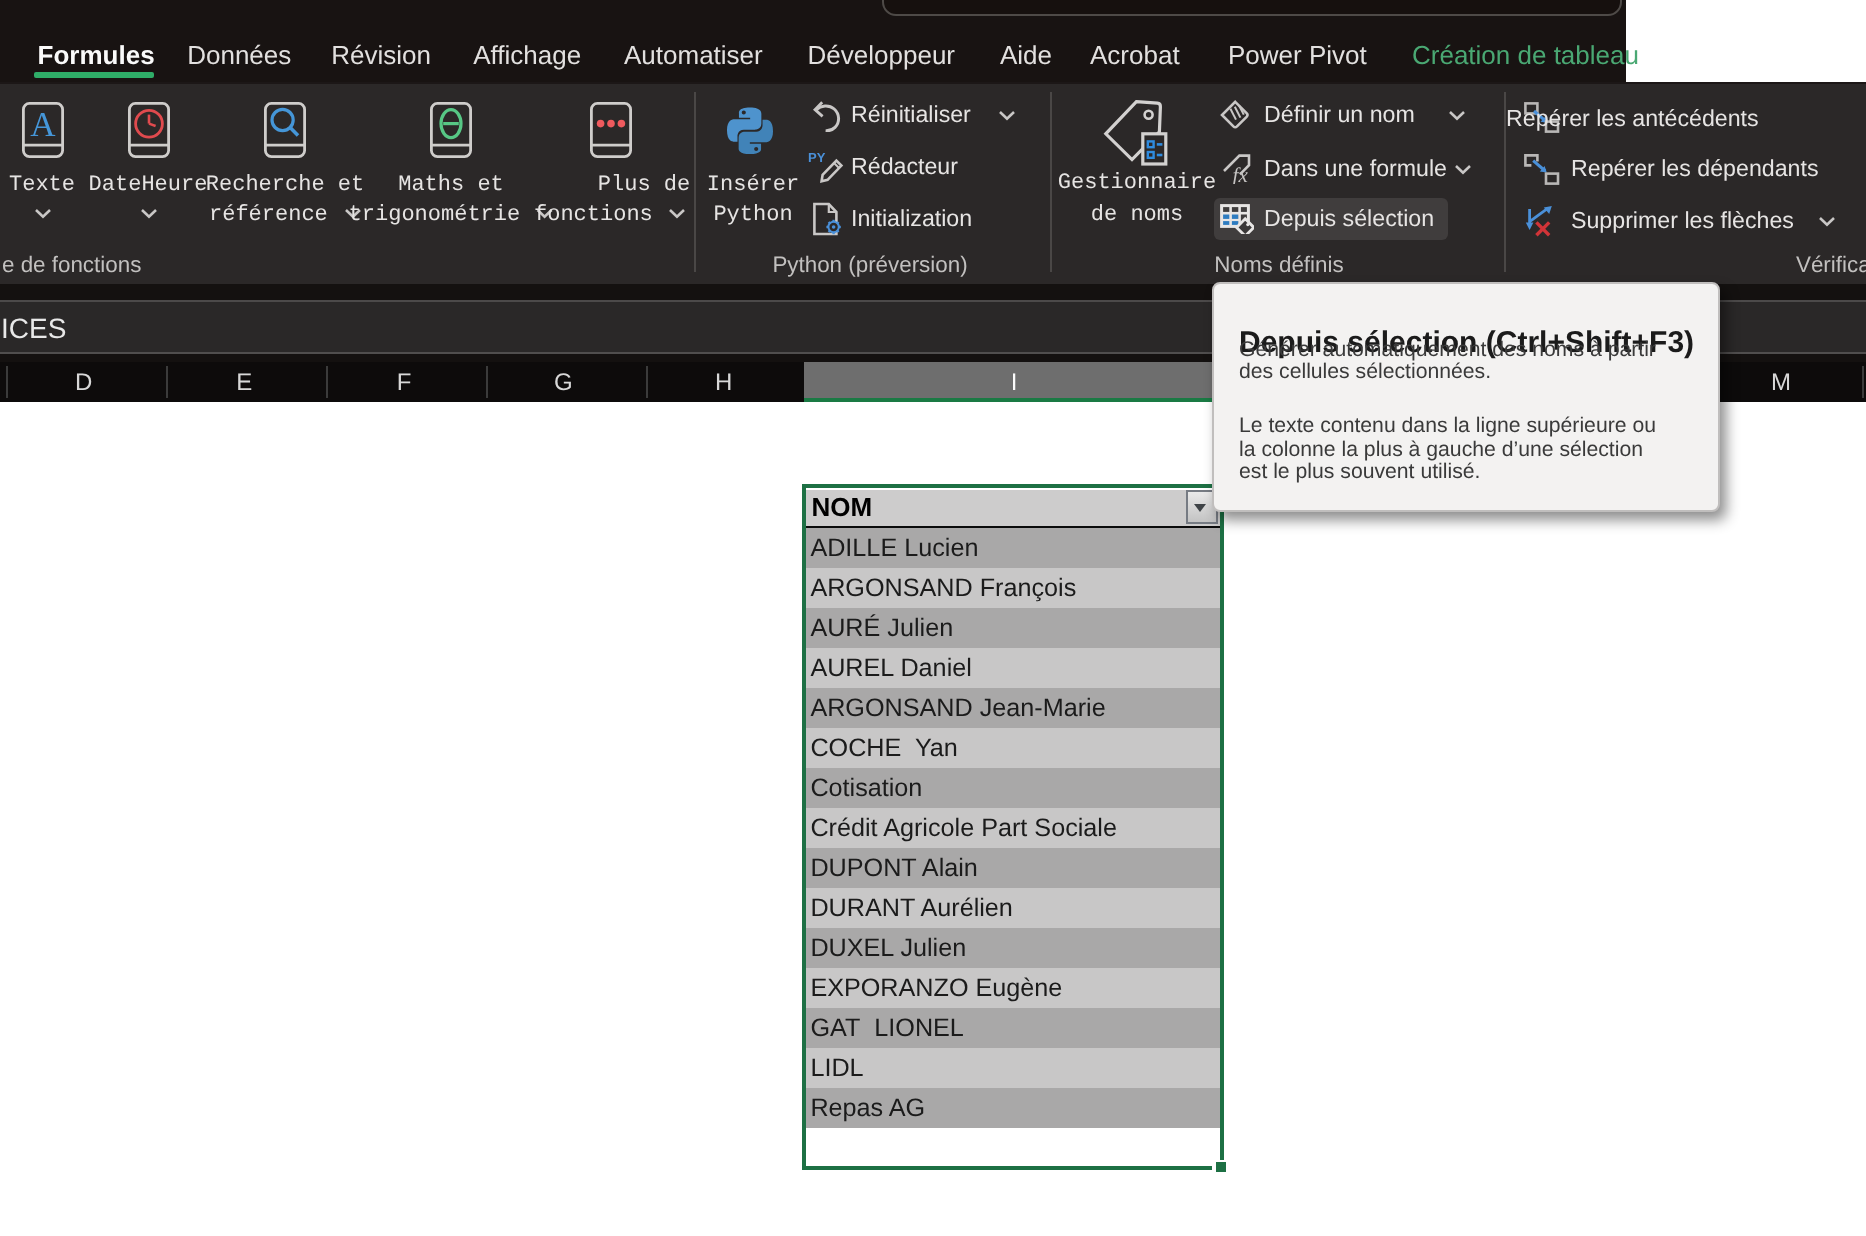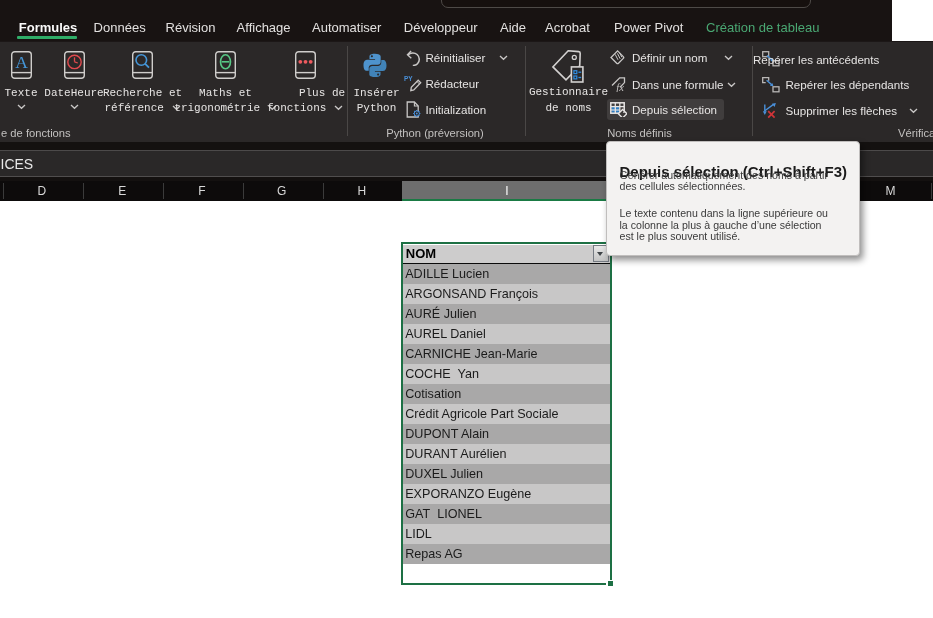--- a/index.html
+++ b/index.html
@@ -1,20 +1,20 @@
 <!DOCTYPE html>
 <html><head>
 <meta charset="utf-8">
 <style>
   html,body{margin:0;padding:0;}
   body{width:933px;height:618px;overflow:hidden;font-family:"Liberation Sans",sans-serif;background:#fff;}
   #root{position:relative;width:933px;height:618px;overflow:hidden;background:#fff;}
   .abs{position:absolute;}
   
-  #tabbar{position:absolute;left:0;top:0;width:892px;height:41px;background:#181312;}
+  #tabbar{position:absolute;left:0;top:0;width:813px;height:41px;background:#181312;}
   .tab{position:absolute;top:20px;height:16px;line-height:16px;font-size:13px;color:#e2e0df;white-space:nowrap;}
   
   #ribbon{position:absolute;left:0;top:41px;width:933px;height:101px;background:#2b2828;}
   .vsep{position:absolute;top:5px;height:90px;width:1px;background:#4a4746;}
   .biglbl{position:absolute;font-size:11px;color:#e6e4e3;white-space:nowrap;transform:translateX(-50%);line-height:13px;font-family:Liberation Mono, monospace;}
   .smalltxt{position:absolute;font-size:11.6px;color:#e6e4e3;white-space:nowrap;line-height:15px;}
   .grplbl{position:absolute;top:84.5px;font-size:11.2px;color:#c2c0bf;white-space:nowrap;line-height:14px;}
   
   #fxzone{position:absolute;left:0;top:142px;width:933px;height:38.5px;background:#141110;}
   #fxbar{position:absolute;left:0;top:7.5px;width:933px;height:25px;background:#2a2828;border-top:1px solid #4c4a4a;border-bottom:1px solid #504e4e;}
@@ -244,21 +244,21 @@
     <div class="abs" style="left:403.2px;top:62px;width:206.7px;height:1.4px;background:#0a0a0a;"></div>
     <div class="abs" style="left:403.2px;top:63.3px;width:206.7px;height:20px;background:#a9a8a8;"></div>
     <div class="rowtxt" style="top:63.0px;">ADILLE Lucien</div>
     <div class="abs" style="left:403.2px;top:83.3px;width:206.7px;height:20px;background:#c8c7c7;"></div>
     <div class="rowtxt" style="top:83.0px;">ARGONSAND François</div>
     <div class="abs" style="left:403.2px;top:103.3px;width:206.7px;height:20px;background:#a9a8a8;"></div>
     <div class="rowtxt" style="top:103.0px;">AURÉ Julien</div>
     <div class="abs" style="left:403.2px;top:123.3px;width:206.7px;height:20px;background:#c8c7c7;"></div>
     <div class="rowtxt" style="top:123.0px;">AUREL Daniel</div>
     <div class="abs" style="left:403.2px;top:143.3px;width:206.7px;height:20px;background:#a9a8a8;"></div>
-    <div class="rowtxt" style="top:143.0px;">CARNICHE Jean-Marie</div>
+    <div class="rowtxt" style="top:143.0px;">ARGONSAND Jean-Marie</div>
     <div class="abs" style="left:403.2px;top:163.3px;width:206.7px;height:20px;background:#c8c7c7;"></div>
     <div class="rowtxt" style="top:163.0px;">COCHE&nbsp; Yan</div>
     <div class="abs" style="left:403.2px;top:183.3px;width:206.7px;height:20px;background:#a9a8a8;"></div>
     <div class="rowtxt" style="top:183.0px;">Cotisation</div>
     <div class="abs" style="left:403.2px;top:203.3px;width:206.7px;height:20px;background:#c8c7c7;"></div>
     <div class="rowtxt" style="top:203.0px;">Crédit Agricole Part Sociale</div>
     <div class="abs" style="left:403.2px;top:223.3px;width:206.7px;height:20px;background:#a9a8a8;"></div>
     <div class="rowtxt" style="top:223.0px;">DUPONT Alain</div>
     <div class="abs" style="left:403.2px;top:243.3px;width:206.7px;height:20px;background:#c8c7c7;"></div>
     <div class="rowtxt" style="top:243.0px;">DURANT Aurélien</div>

